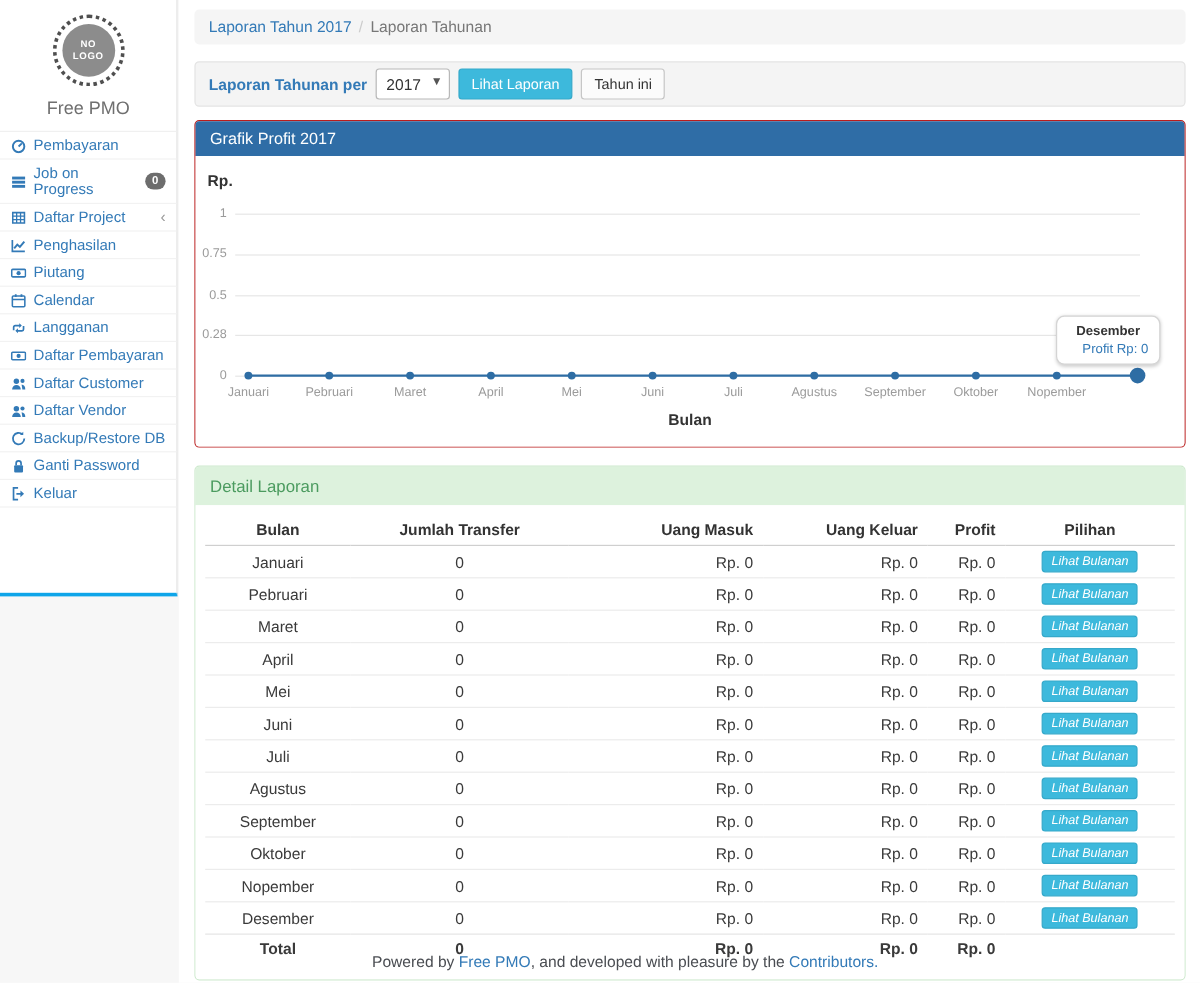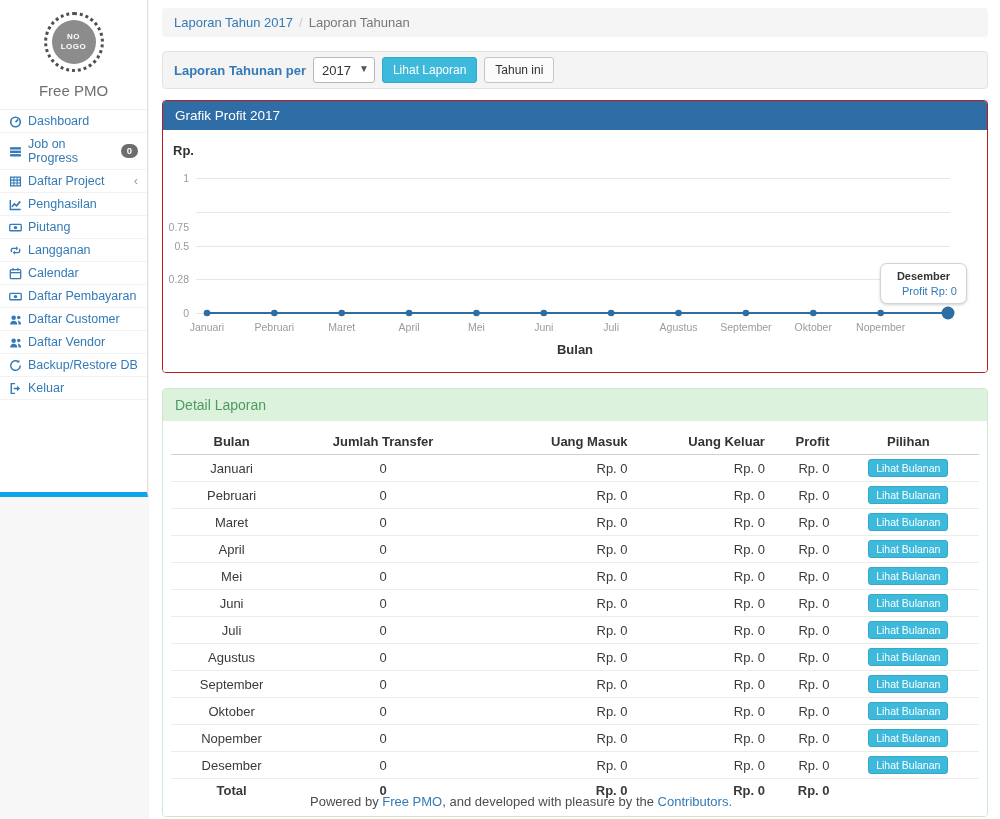--- a/index.html
+++ b/index.html
@@ -8,21 +8,21 @@
     width:1000px; height:819px; overflow:hidden;
     background:#f7f7f7;
     font-family:"Liberation Sans", sans-serif;
     font-size:13px; color:#333;
   }
   .page { position:relative; width:1000px; height:819px; }
 
   
   .sidebar {
     position:absolute; left:0; top:0; width:148px; height:497px;
-    background:#fff; border-right:1px solid #e2e2e2; border-bottom:5px solid #0ea5e9;
+    background:#fff; border-right:1px solid #e2e2e2; border-bottom:3px solid #0ea5e9;
   }
   .logo-wrap { padding:12px 0 10px; text-align:center; }
   .logo-gear {
     width:60px; height:60px; margin:0 auto; border-radius:50%;
     border:3px dotted #4f4f4f; background:#fff;
     display:flex; align-items:center; justify-content:center;
   }
   .logo-inner {
     width:44px; height:44px; border-radius:50%; background:#8c8c8c;
     color:#fff; font-size:8px; font-weight:bold; letter-spacing:.5px;
@@ -107,20 +107,21 @@
   .panel-body { padding:8px 8px 14px; background:#fff; border-radius:0 0 3px 3px; }
   table.report { width:100%; border-collapse:collapse; font-size:13px; }
   table.report th { font-weight:bold; padding:5px 8px; border-bottom:1px solid #cfcfcf; }
   table.report td { padding:4px 8px; border-bottom:1px solid #ececec; color:#3a3a3a; }
   .al-c { text-align:center; } .al-r { text-align:right; }
   tr.total-row td { font-weight:bold; border-bottom:none; }
   .btn-xs {
     background:#3db9dc; border:1px solid #35a9ca; color:#fff;
     font-size:10.5px; padding:2px 7px; border-radius:3px; cursor:pointer;
     font-family:"Liberation Sans",sans-serif;
+    font-style:italic;
   }
 
   
   .footer { position:absolute; left:0; top:786px; width:1000px; text-align:center; font-size:13px; color:#4a4d52; padding:8px 0;margin-left:21px; }
   .footer a { color:#337ab7; text-decoration:none; cursor:pointer; }
 </style>
 </head>
 <body>
 
 <div class="page">
@@ -133,21 +134,21 @@
       <div class="brand">Free PMO</div>
     </div>
     <div class="nav" id="sidebar-nav">
         <a class="nav-item">
           <span class="nav-icon">
             <svg viewBox="0 0 12 12">
               <circle cx="6" cy="6.5" r="4.4" fill="none" stroke="currentColor" stroke-width="1.5"></circle>
               <line x1="6" y1="6.5" x2="8.5" y2="4.1" stroke="currentColor" stroke-width="1.5"></line>
             </svg>
           </span>
-          <span class="nav-label">Dashboard</span>
+          <span class="nav-label">Pembayaran</span>
         </a>
         <a class="nav-item">
           <span class="nav-icon">
             <svg viewBox="0 0 12 12">
               <rect x="1" y="2" width="10" height="2.2" fill="currentColor"></rect>
               <rect x="1" y="5.2" width="10" height="2.2" fill="currentColor"></rect>
               <rect x="1" y="8.4" width="10" height="2.2" fill="currentColor"></rect>
             </svg>
           </span>
           <span class="nav-label">Job on Progress</span>
@@ -177,36 +178,36 @@
             <svg viewBox="0 0 12 12">
               <rect x="0.7" y="3.2" width="10.6" height="5.8" rx="0.8" fill="none" stroke="currentColor" stroke-width="1.2"></rect>
               <circle cx="6" cy="6.1" r="1.6" fill="currentColor"></circle>
             </svg>
           </span>
           <span class="nav-label">Piutang</span>
         </a>
         <a class="nav-item">
           <span class="nav-icon">
             <svg viewBox="0 0 12 12">
+              <rect x="1.2" y="2.4" width="9.6" height="8.4" rx="0.8" fill="none" stroke="currentColor" stroke-width="1.2"></rect>
+              <path d="M1.2 5.2h9.6" stroke="currentColor" stroke-width="1.2"></path>
+              <path d="M3.8 1.1v2.2M8.2 1.1v2.2" stroke="currentColor" stroke-width="1.4"></path>
+            </svg>
+          </span>
+          <span class="nav-label">Calendar</span>
+        </a>
+        <a class="nav-item">
+          <span class="nav-icon">
+            <svg viewBox="0 0 12 12">
               <path d="M2.2 7.6V5.2c0-.7.5-1.2 1.2-1.2h3.6M9.8 4.4v2.4c0 .7-.5 1.2-1.2 1.2H5" fill="none" stroke="currentColor" stroke-width="1.3"></path>
               <path d="M6.5 2.1L8.5 4 6.5 5.9z" fill="currentColor"></path>
               <path d="M5.5 9.9L3.5 8l2-1.9z" fill="currentColor"></path>
             </svg>
           </span>
           <span class="nav-label">Langganan</span>
-        </a>
-        <a class="nav-item">
-          <span class="nav-icon">
-            <svg viewBox="0 0 12 12">
-              <rect x="1.2" y="2.4" width="9.6" height="8.4" rx="0.8" fill="none" stroke="currentColor" stroke-width="1.2"></rect>
-              <path d="M1.2 5.2h9.6" stroke="currentColor" stroke-width="1.2"></path>
-              <path d="M3.8 1.1v2.2M8.2 1.1v2.2" stroke="currentColor" stroke-width="1.4"></path>
-            </svg>
-          </span>
-          <span class="nav-label">Calendar</span>
         </a>
         <a class="nav-item">
           <span class="nav-icon">
             <svg viewBox="0 0 12 12">
               <rect x="0.7" y="3.2" width="10.6" height="5.8" rx="0.8" fill="none" stroke="currentColor" stroke-width="1.2"></rect>
               <circle cx="6" cy="6.1" r="1.6" fill="currentColor"></circle>
             </svg>
           </span>
           <span class="nav-label">Daftar Pembayaran</span>
         </a>
@@ -233,20 +234,29 @@
           <span class="nav-label">Daftar Vendor</span>
         </a>
         <a class="nav-item">
           <span class="nav-icon">
             <svg viewBox="0 0 12 12">
               <path d="M10.4 6A4.4 4.4 0 1 1 9 2.8" fill="none" stroke="currentColor" stroke-width="1.4"></path>
               <path d="M9.6.7v2.6H7z" fill="currentColor"></path>
             </svg>
           </span>
           <span class="nav-label">Backup/Restore DB</span>
+        </a>
+        <a class="nav-item">
+          <span class="nav-icon">
+            <svg viewBox="0 0 12 12">
+              <rect x="2.6" y="5.2" width="6.8" height="5.6" rx="0.8" fill="currentColor"></rect>
+              <path d="M4.1 5.2V3.8a1.9 1.9 0 0 1 3.8 0v1.4" fill="none" stroke="currentColor" stroke-width="1.3"></path>
+            </svg>
+          </span>
+          <span class="nav-label">Ganti Password</span>
         </a>
         <a class="nav-item">
           <span class="nav-icon">
             <svg viewBox="0 0 12 12">
               <path d="M5.6 1.5H2.1v9h3.5" fill="none" stroke="currentColor" stroke-width="1.3"></path>
               <path d="M7.4 3.4L10.2 6 7.4 8.6z" fill="currentColor"></path>
               <path d="M4.3 5.3h3.6v1.4H4.3z" fill="currentColor"></path>
             </svg>
           </span>
           <span class="nav-label">Keluar</span>
@@ -279,21 +289,21 @@
           <div class="tooltip-value">Profit Rp: 0</div>
         </div>
         <div class="chart-xlabel" style="top:212px;">Bulan</div>
       <div class="gridline" style="left: 33px; width: 754px; top: 183px;"></div>
           <div class="tick-label" style="left: 0px; top: 177px;">0</div>
           <div class="gridline" style="left: 33px; width: 754px; top: 149.25px;"></div>
           <div class="tick-label" style="left: 0px; top: 143.25px;">0.28</div>
           <div class="gridline" style="left: 33px; width: 754px; top: 115.5px;"></div>
           <div class="tick-label" style="left: 0px; top: 109.5px;">0.5</div>
           <div class="gridline" style="left: 33px; width: 754px; top: 81.75px;"></div>
-          <div class="tick-label" style="left: 0px; top: 91px;">0.75</div>
+          <div class="tick-label" style="left: 0px; top: 75px;">0.75</div>
           <div class="gridline" style="left: 33px; width: 754px; top: 48px;"></div>
           <div class="tick-label" style="left: 0px; top: 42px;">1</div>
           <div class="month-label" style="left: 7px; top: 191px;">Januari</div>
           <div class="month-label" style="left: 74.3636px; top: 191px;">Pebruari</div>
           <div class="month-label" style="left: 141.727px; top: 191px;">Maret</div>
           <div class="month-label" style="left: 209.091px; top: 191px;">April</div>
           <div class="month-label" style="left: 276.455px; top: 191px;">Mei</div>
           <div class="month-label" style="left: 343.818px; top: 191px;">Juni</div>
           <div class="month-label" style="left: 411.182px; top: 191px;">Juli</div>
           <div class="month-label" style="left: 478.545px; top: 191px;">Agustus</div>

